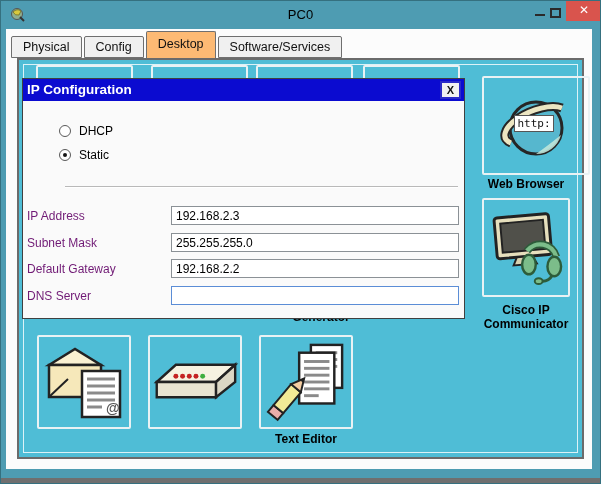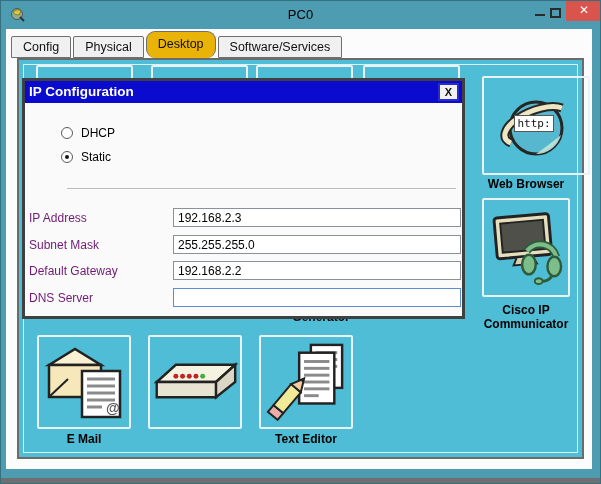--- a/index.html
+++ b/index.html
@@ -24,22 +24,22 @@
 
   
   .content{ position:absolute; left:5px; top:28px; width:586px; height:440px;
     background:#fcfcfc; }
 
   
   .tabbar{ position:absolute; left:5px; top:2px; height:27px; display:flex; align-items:flex-end; }
   .tab{ height:22px; background:#f0f0f0; border:1px solid #6f6f6f;
     font-size:12.5px; color:#111; padding:0 11px; line-height:20px;
     border-radius:2px 2px 0 0; margin-right:2px; position:relative; }
-  .tab.active{ height:27px; background:#eab308; border-bottom:none;
-    line-height:24px; z-index:2;border-radius:9px; }
+  .tab.active{ height:27px; background:#fdba74; border-bottom:none;
+    line-height:24px; z-index:2; }
 
   
   .desktop{ position:absolute; left:11px; top:29px; width:567px; height:401px;
     background:#4fbdd6; border:2px solid #6b6b6b; }
   .desktop .inset{ position:absolute; left:4px; top:4px; right:4px; bottom:4px;
     border:1px solid rgba(255,255,255,.8); pointer-events:none; }
 
   
   .icon-frame{ position:absolute; border:2px solid #e9f2f4; border-radius:2px;
     display:flex; align-items:center; justify-content:center; }
@@ -47,21 +47,21 @@
     text-align:center; line-height:14px; }
 
   .frame-top{ position:absolute; top:5px; height:45px; width:97px;
     border:2px solid #e9f2f4; border-radius:2px; z-index:1; }
 
   .partial-label{ position:absolute; top:250px; left:244px; width:116px;
     text-align:center; font-size:12px; font-weight:bold; color:#050505; z-index:1; }
 
   
   .dialog{ position:absolute; left:3px; top:18px; width:443px; height:241px;
-    background:#fafafa; border:3px solid #404040; z-index:5; }
+    background:#fafafa; border:1px solid #404040; z-index:5; }
   .dlg-titlebar{ position:absolute; left:0; top:0; width:100%; height:22px;
     background:#0b0bd0; }
   .dlg-title{ position:absolute; left:4px; top:3px; color:#fff; font-size:13.5px;
     font-weight:bold; }
   .dlg-close{ position:absolute; right:3px; top:2px; width:21px; height:18px;
     background:#f1f1f1; border:2px solid #2a2ac8; color:#111; font-size:11px;
     font-weight:bold; text-align:center; line-height:14px; }
 
   .radio-row{ position:absolute; left:36px; display:flex; align-items:center; }
   .radio{ width:12px; height:12px; border:1px solid #5a5a5a; border-radius:50%;
@@ -100,22 +100,22 @@
     </svg>
     <div class="win-title">PC0</div>
     <div class="btn-min"></div>
     <div class="btn-max"></div>
     <div class="btn-close">✕</div>
   </div>
 
   <div class="content">
 
     <div class="tabbar">
+      <div class="tab">Physical</div>
       <div class="tab">Config</div>
-      <div class="tab">Physical</div>
       <div class="tab active">Desktop</div>
       <div class="tab">Software/Services</div>
     </div>
 
     <div class="desktop">
       <div class="inset"></div>
 
       <div class="frame-top" style="left:17px"></div>
       <div class="frame-top" style="left:132px"></div>
       <div class="frame-top" style="left:237px"></div>
@@ -165,21 +165,20 @@
           <g stroke="#8a8a8a" stroke-width="3">
             <line x1="43" y1="36" x2="71" y2="36"></line>
               <line x1="43" y1="43" x2="71" y2="43"></line>
             <line x1="43" y1="50" x2="71" y2="50"></line>
               <line x1="43" y1="57" x2="71" y2="57"></line>
             <line x1="43" y1="64" x2="58" y2="64"></line>
           </g>
           <text x="62" y="70" font-size="14" font-weight="bold" fill="#555">@</text>
         </svg>
       </div>
-      <div class="icon-label" style="left:13px; top:372px; width:104px;">E Mail</div>
 
       <div class="icon-frame" style="left:129px; top:275px; width:94px; height:94px;">
         <svg viewBox="0 0 92 60" width="88" height="58">
           <polygon points="6,30 26,12 88,12 68,30" fill="#f6f2e1" stroke="#222" stroke-width="2.5"></polygon>
           <polygon points="6,30 68,30 68,46 6,46" fill="#e9e4d1" stroke="#222" stroke-width="2.5"></polygon>
           <polygon points="68,30 88,12 88,30 68,46" fill="#dcd7c4" stroke="#222" stroke-width="2.5"></polygon>
           <g>
             <circle cx="26" cy="24" r="2.6" fill="#c42222"></circle>
               <circle cx="33" cy="24" r="2.6" fill="#c42222"></circle>
             <circle cx="40" cy="24" r="2.6" fill="#c42222"></circle>

